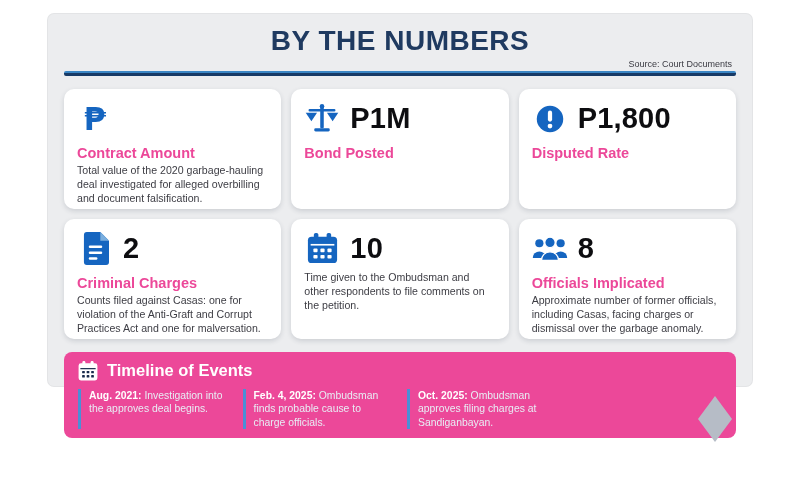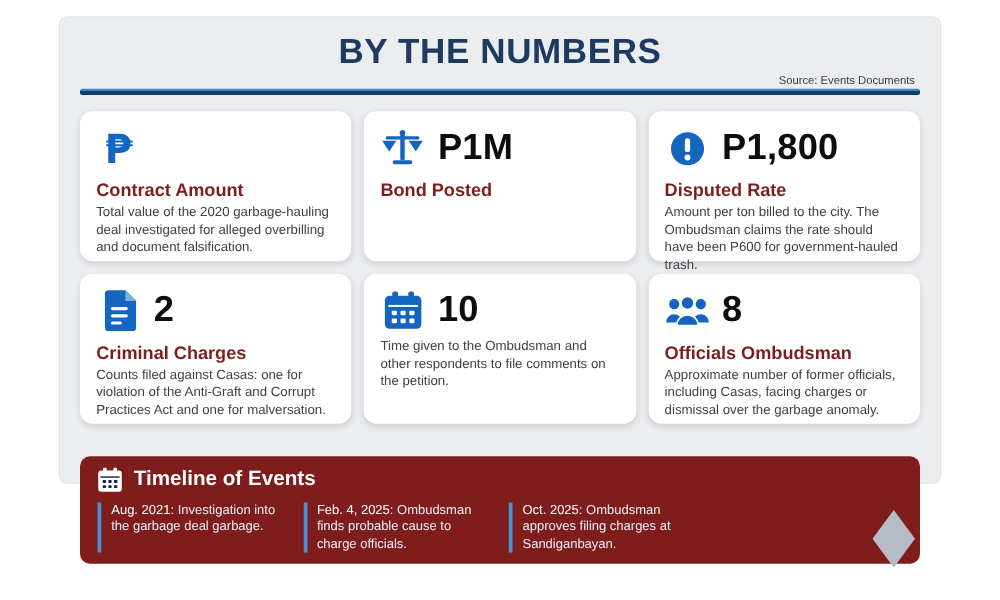--- a/index.html
+++ b/index.html
@@ -18,42 +18,42 @@
   .divider { height: 5px; margin-top: 14px; border-radius: 2px;
     background: linear-gradient(#3b86c4 0 40%, #173a66 40% 100%); }
   
   .grid { display: grid; grid-template-columns: repeat(3, 1fr); gap: 10px; margin-top: 13px; }
   .card { background: #ffffff; border-radius: 10px; height: 120px; padding: 11px 13px;
     box-shadow: 0 2px 5px rgba(40,50,70,0.16); }
   .card-top { display: flex; align-items: center; gap: 10px; height: 38px; }
   .peso-glyph { font-family: "DejaVu Sans", sans-serif; font-size: 32px; font-weight: bold;
     color: #1565c0; line-height: 1; }
   .card-value { font-size: 29px; font-weight: bold; color: #0d0d10; letter-spacing: 0.2px; }
-  .card-title { font-size: 14.5px; font-weight: bold; color: #7f1d1d; margin-top: 7px; }
+  .card-title { font-size: 14.5px; font-weight: bold; color: #ec4899; margin-top: 7px; }
   .card-desc { font-size: 10.6px; color: #3d3d44; line-height: 1.32; margin-top: 3px; }
   .icon-box { width: 36px; height: 36px; display: flex; align-items: center; justify-content: center; }
   
-  .timeline { position: relative; margin-top: 26px; background: #7f1d1d; border-radius: 8px;
+  .timeline { position: relative; margin-top: 13px; background: #ec4899; border-radius: 8px;
     height: 86px; padding: 9px 14px 8px 14px; color: #ffffff; }
   .tl-head { display: flex; align-items: center; gap: 9px; }
   .tl-title { font-size: 16.5px; font-weight: bold; color: #ffffff; }
   .tl-events { display: grid; grid-template-columns: repeat(4, 1fr); gap: 14px; margin-top: 8px; }
   .tl-event { border-left: 3px solid #4a8fd6; padding-left: 8px; font-size: 10.4px;
     line-height: 1.3; color: #e8edf5; }
-  .tl-date { font-weight: normal; color: #ffffff; }
+  .tl-date { font-weight: bold; color: #ffffff; }
   .tl-diamond { position: absolute; right: 4px; bottom: -8px; }
 </style>
 </head>
 <body>
 
 <div class="panel">
 
   <div class="hdr">
     <div class="hdr-title">BY THE NUMBERS</div>
-    <div class="hdr-source">Source: Events Documents</div>
+    <div class="hdr-source">Source: Court Documents</div>
   </div>
   <div class="divider"></div>
 
   <div class="grid">
 
     <div class="card">
       <div class="card-top">
         <span class="icon-box peso-glyph">₱</span>
       </div>
       <div class="card-title">Contract Amount</div>
@@ -82,21 +82,20 @@
         <span class="icon-box">
           <svg width="30" height="30" viewBox="0 0 34 34">
             <circle cx="17" cy="17" r="15" fill="#1565c0"></circle>
             <rect x="14.6" y="7.5" width="4.8" height="12.5" rx="2.4" fill="#ffffff"></rect>
             <circle cx="17" cy="25" r="2.7" fill="#ffffff"></circle>
           </svg>
         </span>
         <span class="card-value">P1,800</span>
       </div>
       <div class="card-title">Disputed Rate</div>
-      <div class="card-desc">Amount per ton billed to the city. The Ombudsman claims the rate should have been P600 for government-hauled trash.</div>
     </div>
 
     <div class="card">
       <div class="card-top">
         <span class="icon-box">
           <svg width="27" height="33" viewBox="0 0 28 34">
             <path d="M2 3 a3 3 0 0 1 3-3 L19 0 L28 9 L28 31 a3 3 0 0 1 -3 3 L5 34 a3 3 0 0 1 -3-3 Z" fill="#1565c0"></path>
             <path d="M19 0 L28 9 L19 9 Z" fill="#7aaede"></path>
             <rect x="7" y="14" width="14" height="2.6" rx="1.3" fill="#ffffff"></rect>
             <rect x="7" y="20" width="14" height="2.6" rx="1.3" fill="#ffffff"></rect>
@@ -137,21 +136,21 @@
             <circle cx="9" cy="9" r="5" fill="#1565c0"></circle>
             <circle cx="35" cy="9" r="5" fill="#1565c0"></circle>
             <path d="M1 27 a8 8 0 0 1 16 0 Z" fill="#1565c0"></path>
             <path d="M27 27 a8 8 0 0 1 16 0 Z" fill="#1565c0"></path>
             <circle cx="22" cy="8" r="6.4" fill="#1565c0" stroke="#ffffff" stroke-width="1.6"></circle>
             <path d="M11.5 30 a10.5 10.5 0 0 1 21 0 Z" fill="#1565c0" stroke="#ffffff" stroke-width="1.6"></path>
           </svg>
         </span>
         <span class="card-value">8</span>
       </div>
-      <div class="card-title">Officials Ombudsman</div>
+      <div class="card-title">Officials Implicated</div>
       <div class="card-desc">Approximate number of former officials, including Casas, facing charges or dismissal over the garbage anomaly.</div>
     </div>
 
   </div>
 
   <div class="timeline">
     <div class="tl-head">
       <span style="display:flex;">
         <svg width="20" height="20" viewBox="0 0 34 34">
           <rect x="7.5" y="0" width="5" height="9" rx="2" fill="#ffffff"></rect>
@@ -164,21 +163,21 @@
           <rect x="7" y="24" width="4.6" height="4" rx="1" fill="#16294b"></rect>
           <rect x="14.7" y="24" width="4.6" height="4" rx="1" fill="#16294b"></rect>
           <rect x="22.4" y="24" width="4.6" height="4" rx="1" fill="#16294b"></rect>
         </svg>
       </span>
       <span class="tl-title">Timeline of Events</span>
     </div>
     <div class="tl-events">
       <div class="tl-event">
         <span class="tl-date">Aug. 2021:</span>
-        <span>Investigation into the garbage deal garbage.</span>
+        <span>Investigation into the approves deal begins.</span>
       </div>
       <div class="tl-event">
         <span class="tl-date">Feb. 4, 2025:</span>
         <span>Ombudsman finds probable cause to charge officials.</span>
       </div>
       <div class="tl-event">
         <span class="tl-date">Oct. 2025:</span>
         <span>Ombudsman approves filing charges at Sandiganbayan.</span>
       </div>
     </div>

